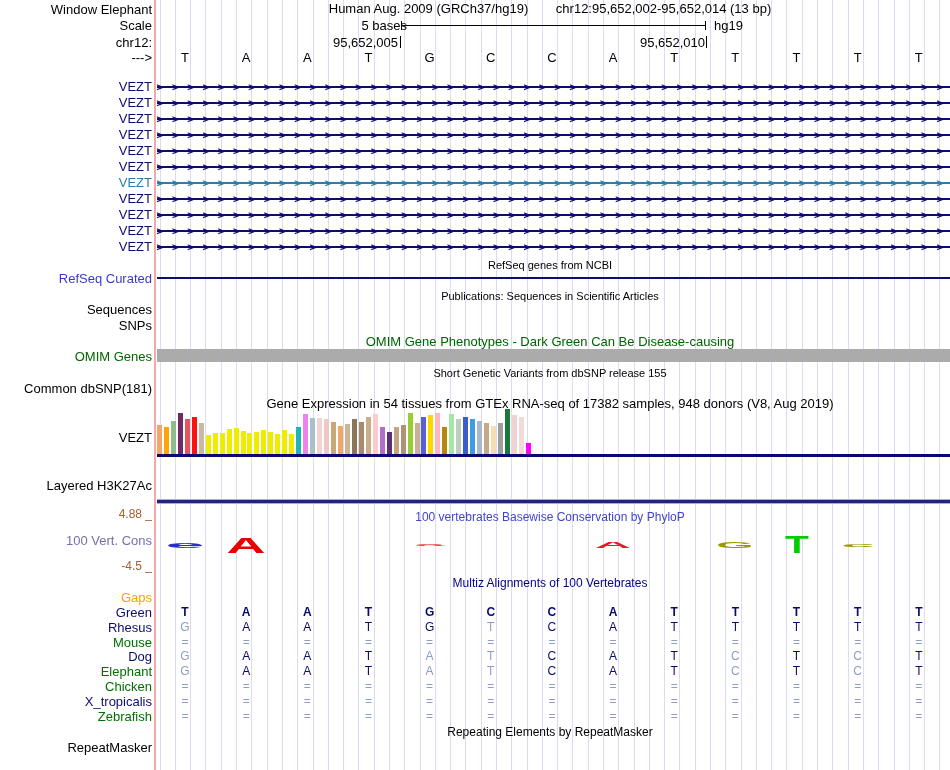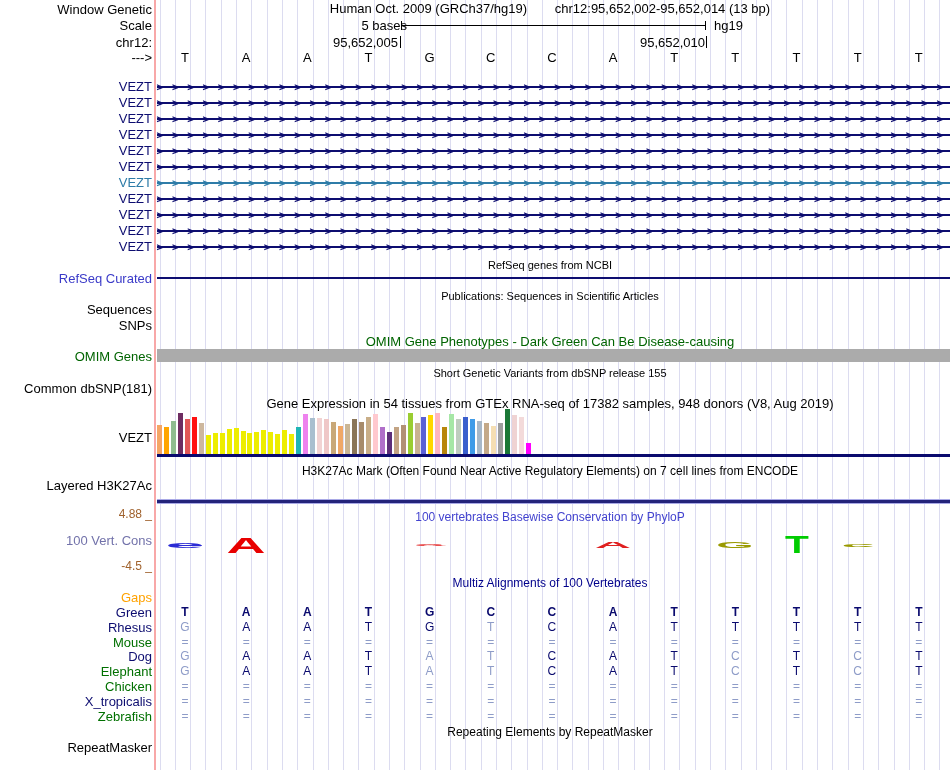--- a/index.html
+++ b/index.html
@@ -79,23 +79,23 @@
       <div class="vline" style="left: 862.94px;"></div>
       <div class="vline" style="left: 878.23px;"></div>
       <div class="vline" style="left: 893.52px;"></div>
       <div class="vline" style="left: 908.81px;"></div>
       <div class="vline" style="left: 924.1px;"></div>
       <div class="vline" style="left: 939.39px;"></div>
     </div>
 
   <div class="divider" style="left:154px;"></div>
 
-  <div class="llabel" style="top:2px;">Window Genetic</div>
+  <div class="llabel" style="top:2px;">Window Elephant</div>
   <div class="ctitle fs13" style="top:2px;">
-    <span>Human Oct. 2009 (GRCh37/hg19)</span>
+    <span>Human Aug. 2009 (GRCh37/hg19)</span>
     <span style="margin-left:24px;">chr12:95,652,002-95,652,014 (13 bp)</span>
   </div>
 
   <div class="llabel" style="top:18px;">Scale</div>
   <div class="rlabel" style="left:297px;width:110px;top:18px;">5 bases</div>
   <div class="abs" style="left:401px;top:25px;width:305px;height:1px;background:#000;"></div>
   <div class="tick" style="left:401px;top:21px;height:9px;"></div>
   <div class="tick" style="left:705px;top:21px;height:9px;"></div>
   <div class="abs fs13" style="left:714px;top:18px;line-height:15px;">hg19</div>
 
@@ -809,21 +809,20 @@
       <div class="bar" style="left: 484.12px; top: 423px; height: 32px; background: rgb(196, 169, 136);"></div>
       <div class="bar" style="left: 491.08px; top: 426px; height: 29px; background: rgb(245, 222, 179);"></div>
       <div class="bar" style="left: 498.04px; top: 423px; height: 32px; background: rgb(158, 158, 158);"></div>
       <div class="bar" style="left: 505px; top: 409px; height: 46px; background: rgb(27, 120, 55);"></div>
       <div class="bar" style="left: 511.96px; top: 415px; height: 40px; background: rgb(239, 211, 211);"></div>
       <div class="bar" style="left: 518.92px; top: 417px; height: 38px; background: rgb(243, 218, 218);"></div>
       <div class="bar" style="left: 525.88px; top: 443px; height: 12px; background: rgb(255, 0, 255);"></div>
     </div>
   <div class="abs" style="left:157px;top:454px;width:793px;height:3px;background:#0A0A6E;"></div>
 
-  <div class="ctitle fs12" style="top:464px;">H3K27Ac Mark (Often Found Near Active Regulatory Elements) on 7 cell lines from ENCODE</div>
   <div class="llabel" style="top:478px;">Layered H3K27Ac</div>
   <div class="abs" style="left:157px;top:499px;width:793px;height:1px;background:#A9A9E6;"></div>
   <div class="abs" style="left:157px;top:500px;width:793px;height:3px;background:#23237A;"></div>
   <div class="abs" style="left:157px;top:503px;width:793px;height:1px;background:#A9A9E6;"></div>
 
   <div class="llabel fs12" style="top:507px;color:#A0622D;">4.88 _</div>
   <div class="ctitle fs12" style="top:510px;color:#4343CF;">100 vertebrates Basewise Conservation by PhyloP</div>
   <div class="llabel" style="top:533px;color:#7272AA;">100 Vert. Cons</div>
   <div class="llabel fs12" style="top:559px;color:#A0622D;">-4.5 _</div>
   <div class="abs" style="left:157px;top:528px;width:793px;height:34px;" id="conslayer">

